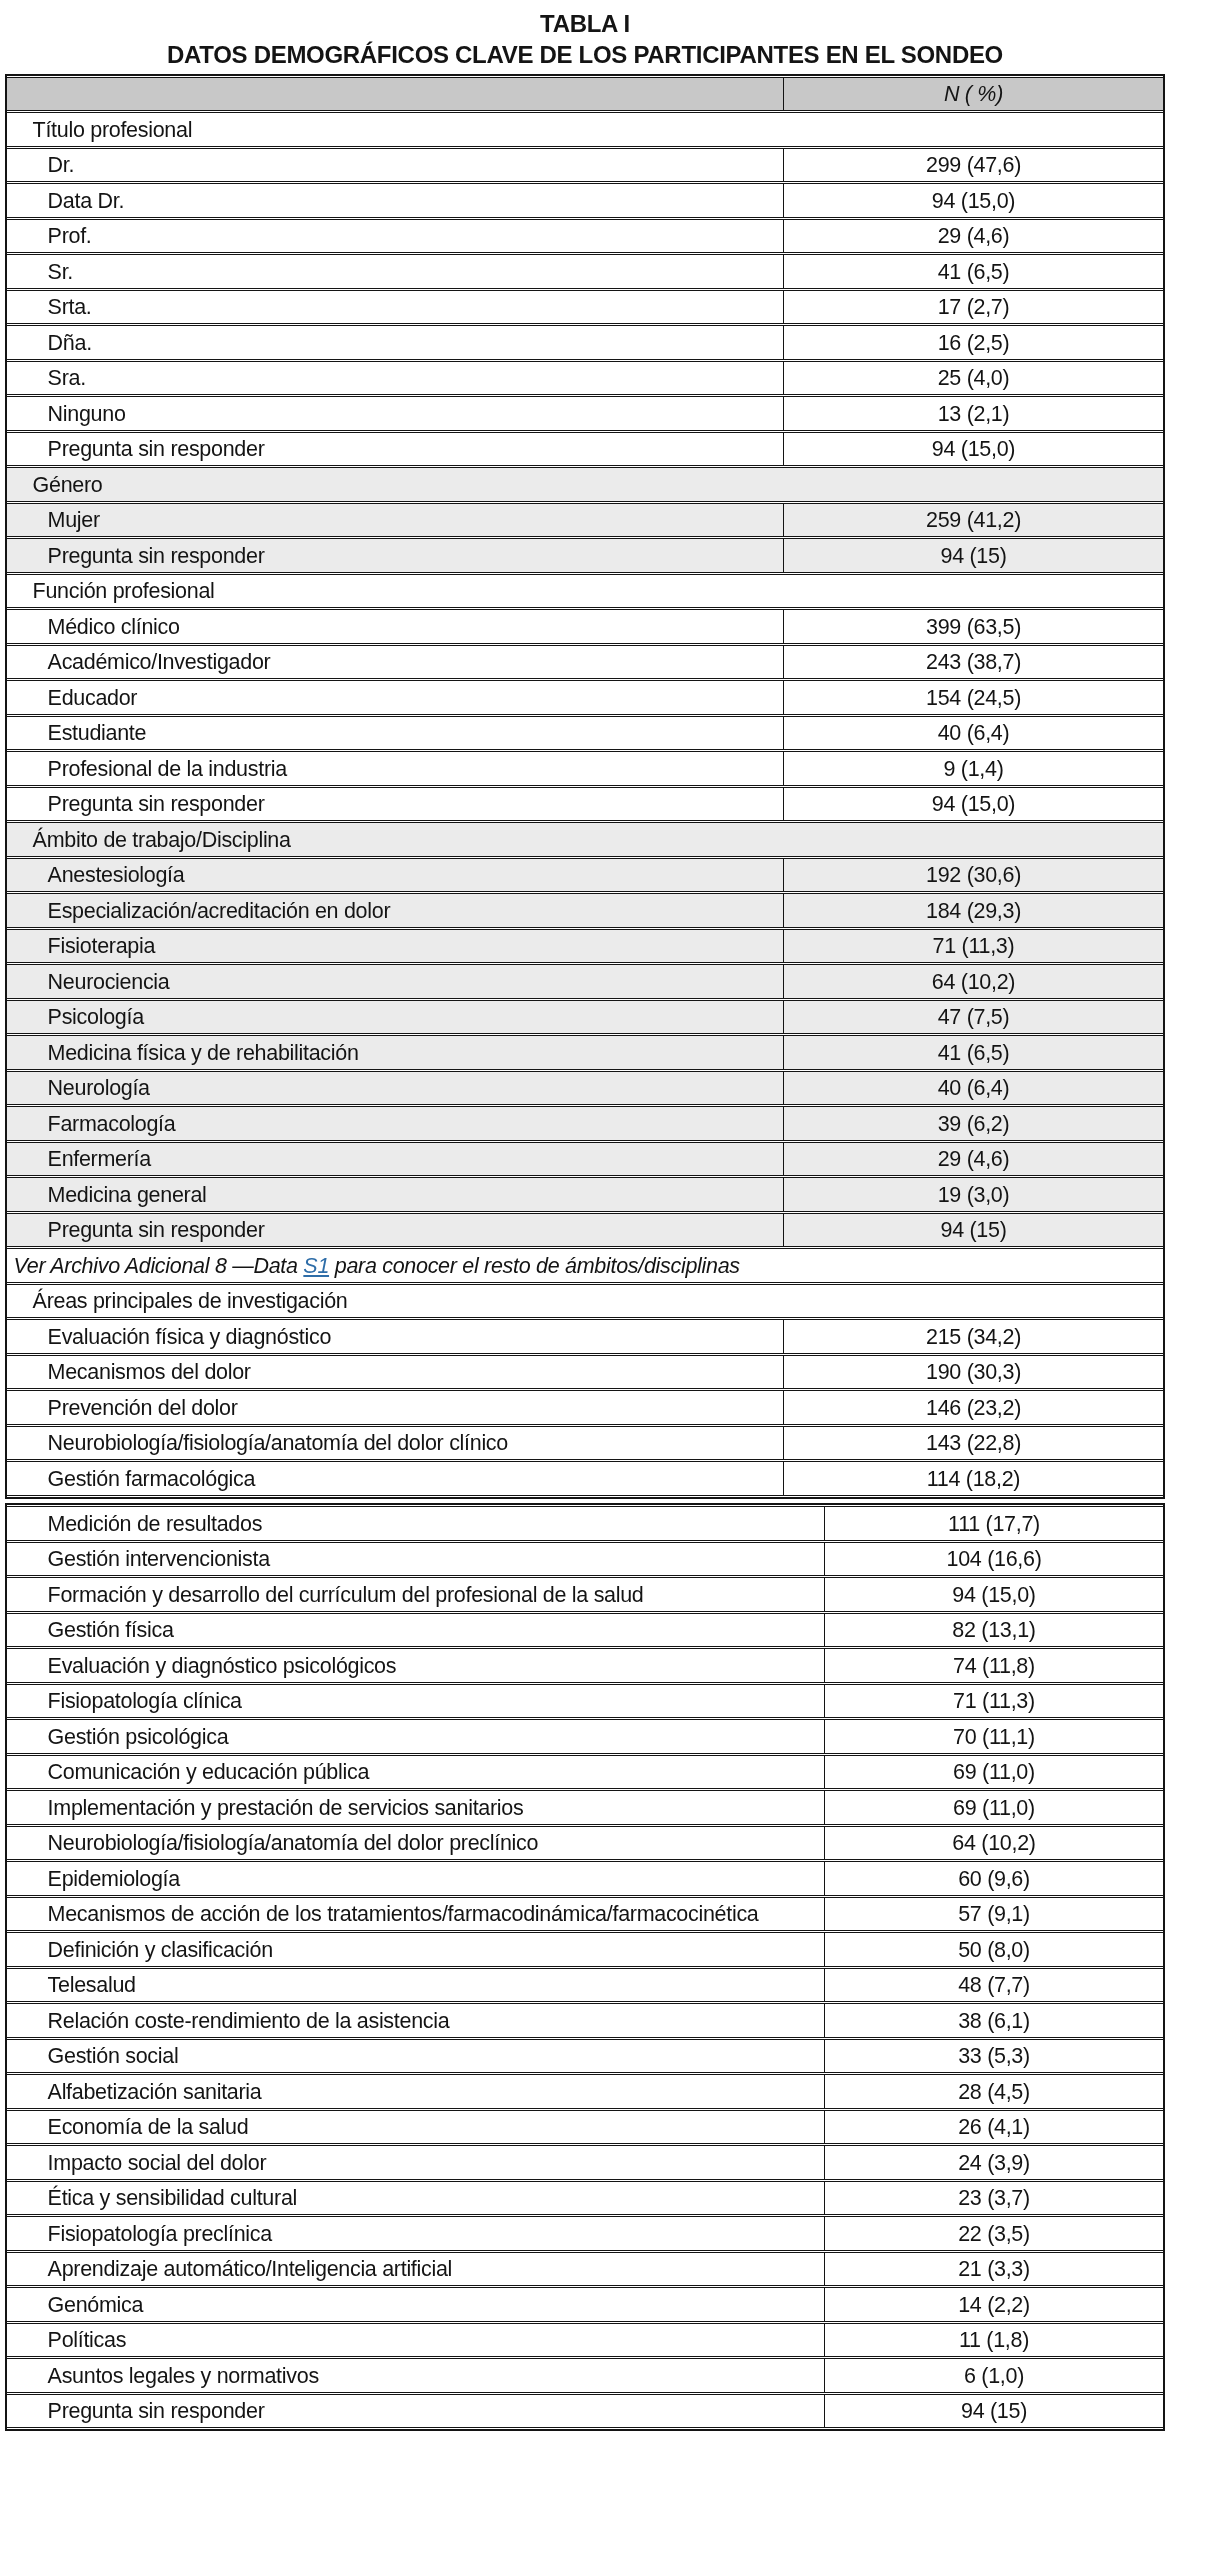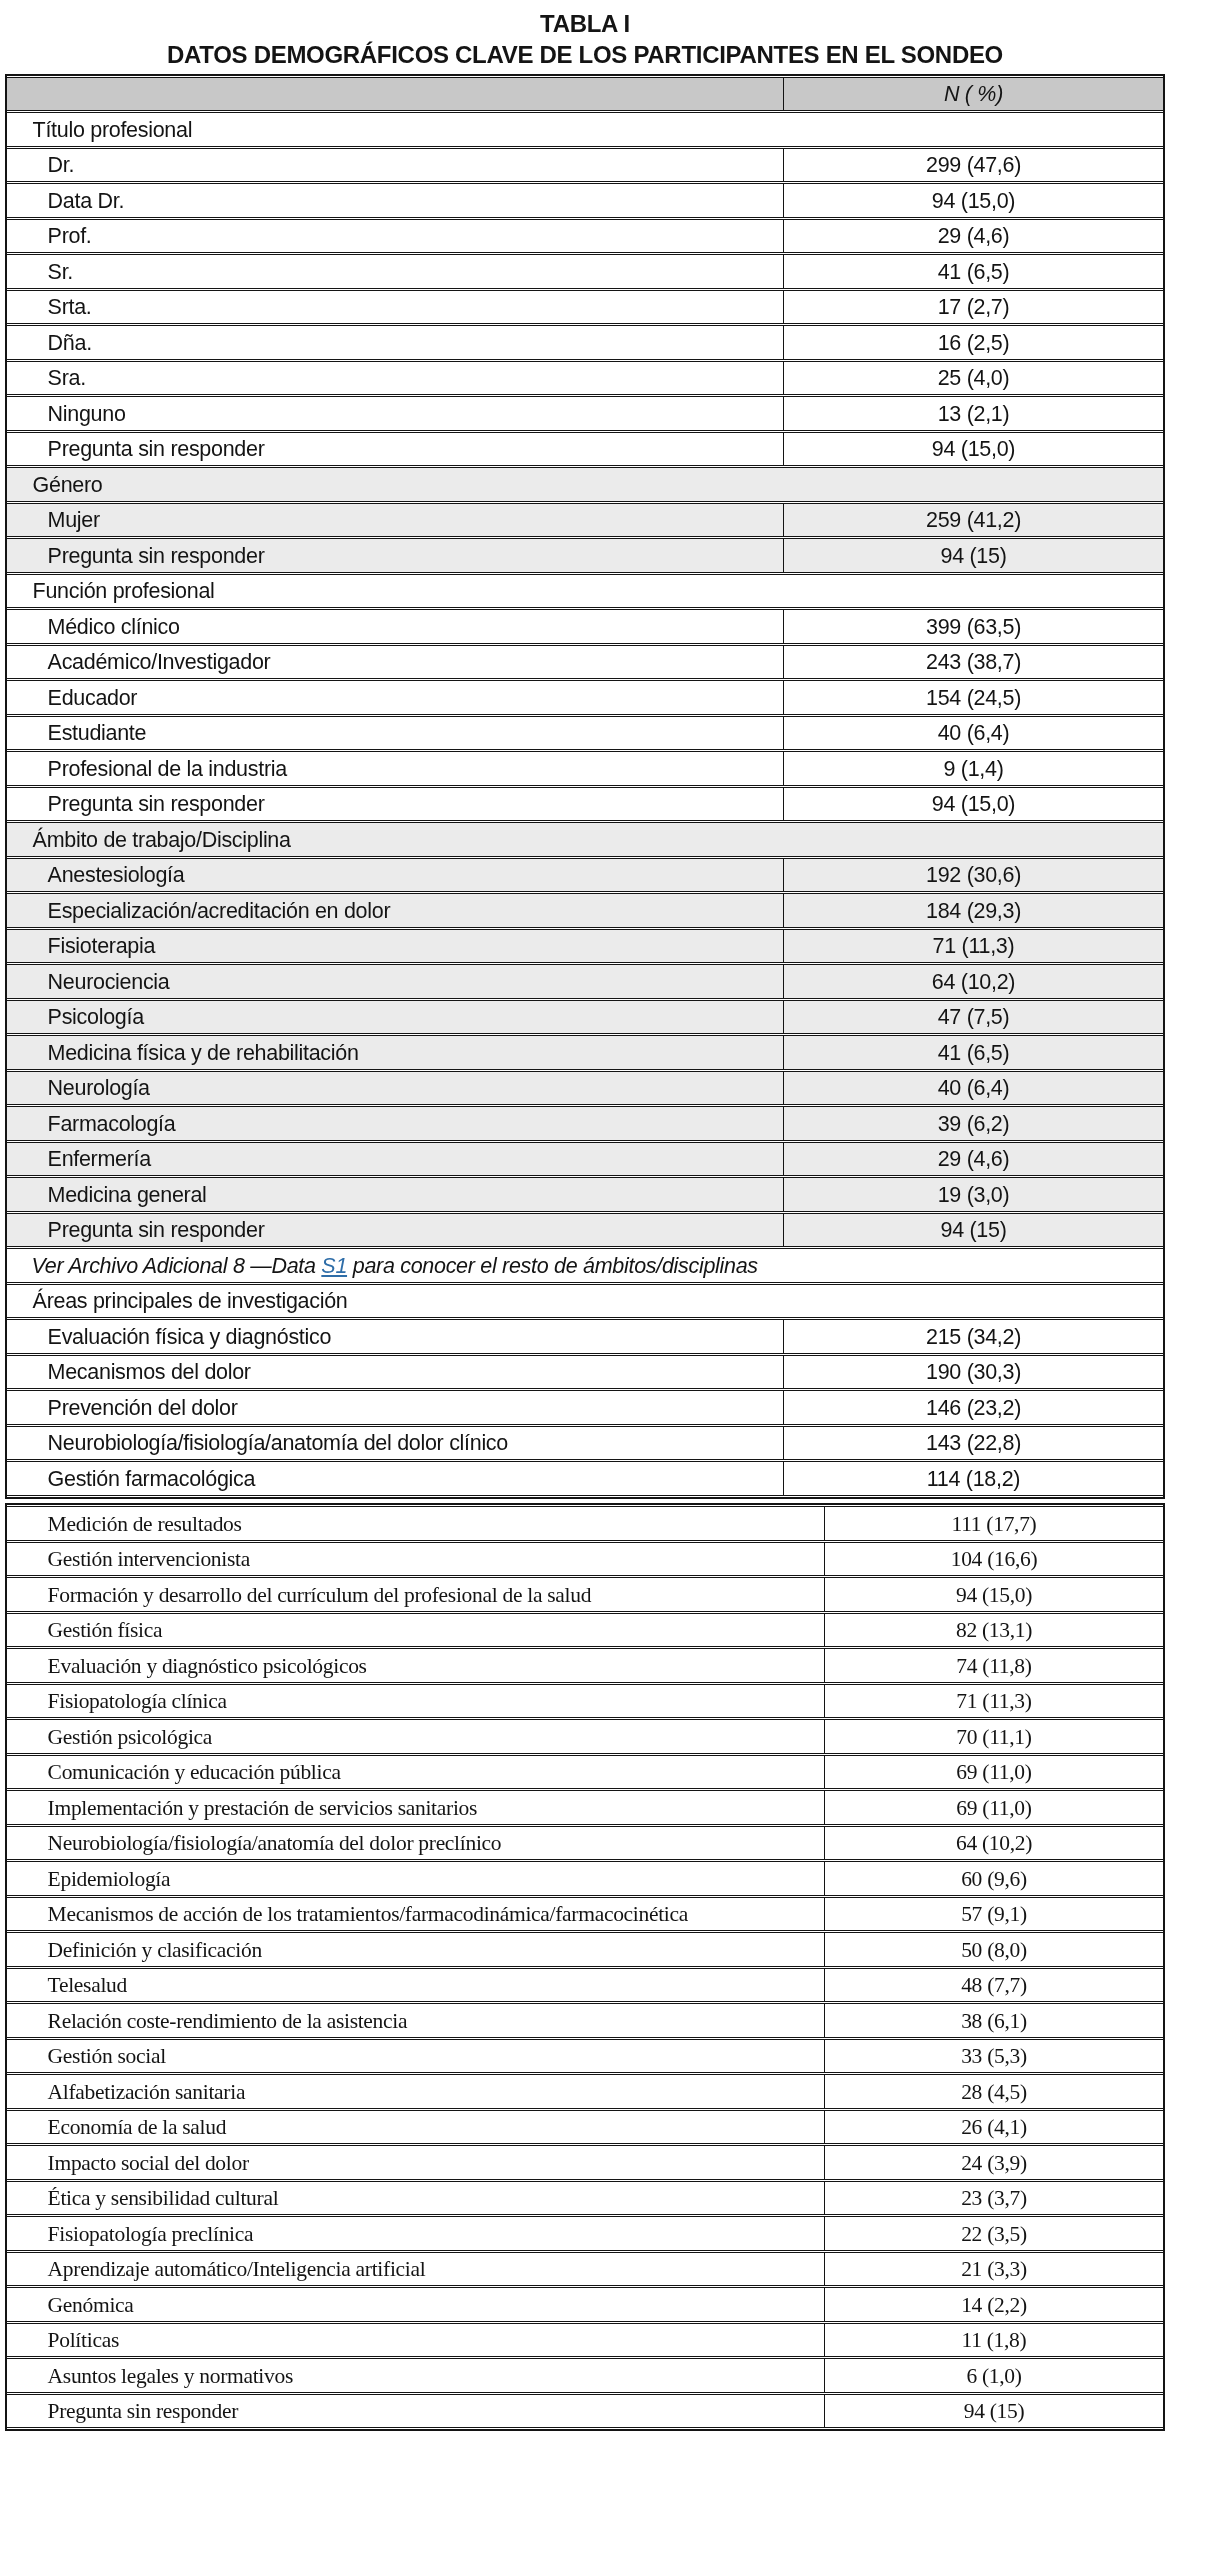--- a/index.html
+++ b/index.html
@@ -23,21 +23,21 @@
     font-weight:bold;
     font-size:24px;
     line-height:27px;
   }
   .subtitle{margin-top:3.5px;margin-bottom:6px;}
   .tbl-wrap{
     margin:0 4.6px;
     border:2.9px solid var(--border);
     background:var(--page-bg);
   }
-  .tbl-wrap.part2{margin-top:4.6px;font-family:Liberation Serif, serif;}
+  .tbl-wrap.part2{margin-top:4.6px;}
   table.tbl{
     width:100%;
     border-collapse:separate;
     border-spacing:0 1.2px;
     table-layout:fixed;
   }
   .tbl th,.tbl td{
     border-top:1.2px solid var(--border);
     border-bottom:1.2px solid var(--border);
     font-size:21.5px;
@@ -49,21 +49,21 @@
   }
   .tbl .c1{width:776px;border-right:1.2px solid var(--border);}
   .tbl .c2{text-align:center;}
   .tbl th{
     background:var(--header-bg);
     font-style:italic;
     font-weight:normal;
   }
   td.label{padding-left:41px;text-align:left;}
   td.section{padding-left:26px;text-align:left;}
-  td.note{padding-left:25px;text-align:left;font-style:italic;}
+  td.note{padding-left:7px;text-align:left;font-style:italic;}
   tr.shade td{background:var(--section-bg);}
   a.link{color:var(--link);text-decoration:underline;cursor:pointer;}
 </style>
 </head>
 <body>
 
 <div class="page">
 
   <div class="title">TABLA I</div>
 

